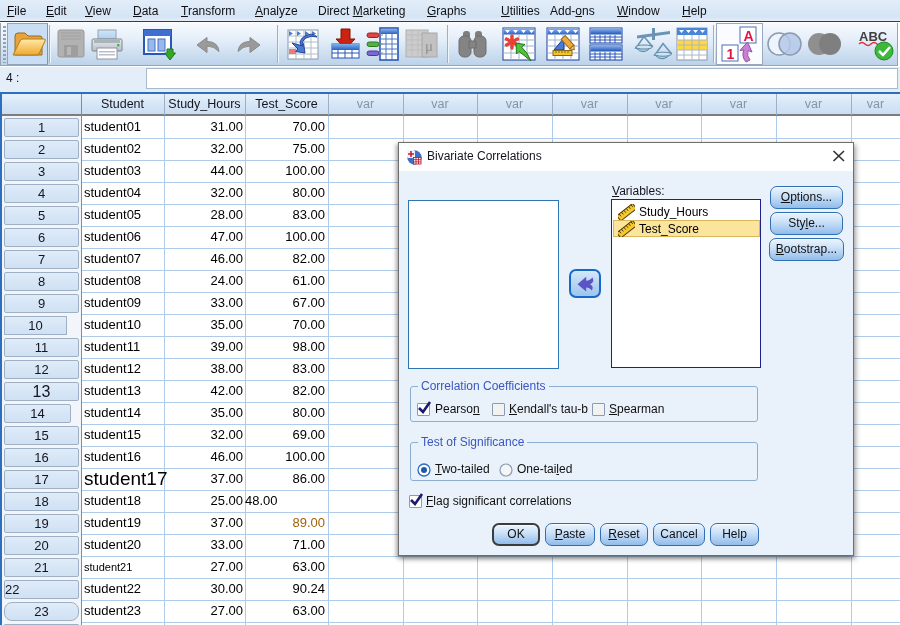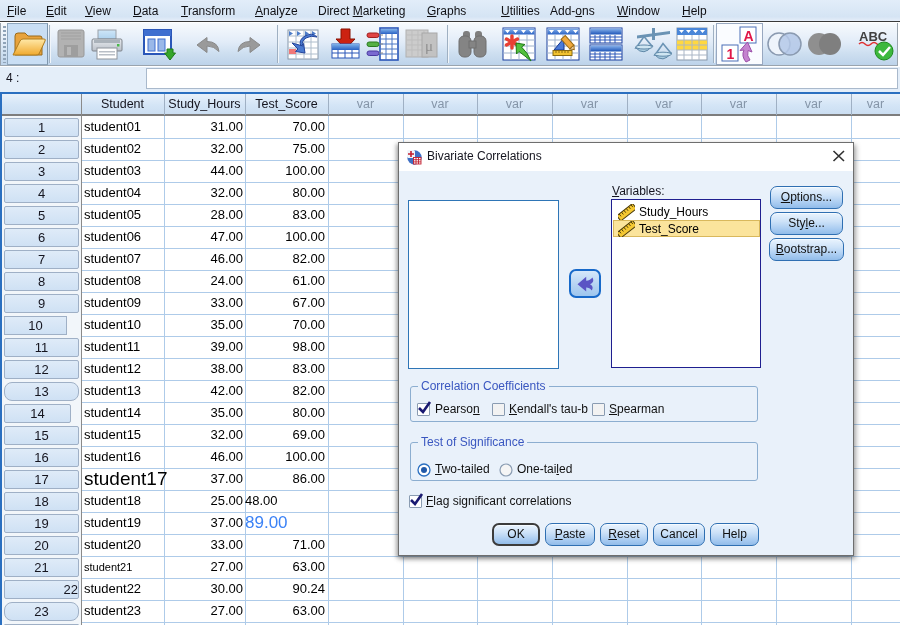--- a/index.html
+++ b/index.html
@@ -269,30 +269,30 @@
 <div class="abs" style="left:4px;top:161.5px;width:75px;height:19px;background:linear-gradient(180deg,#dfebf8,#cfe1f4);border:1px solid #9fb0c6;border-radius:2px;text-align:center;font-size:13px;line-height:17px;color:#15151f">3</div>
 <div class="abs" style="left:4px;top:183.5px;width:75px;height:19px;background:linear-gradient(180deg,#dfebf8,#cfe1f4);border:1px solid #9fb0c6;border-radius:2px;text-align:center;font-size:13px;line-height:17px;color:#15151f">4</div>
 <div class="abs" style="left:4px;top:205.5px;width:75px;height:19px;background:linear-gradient(180deg,#dfebf8,#cfe1f4);border:1px solid #9fb0c6;border-radius:2px;text-align:center;font-size:13px;line-height:17px;color:#15151f">5</div>
 <div class="abs" style="left:4px;top:227.5px;width:75px;height:19px;background:linear-gradient(180deg,#dfebf8,#cfe1f4);border:1px solid #9fb0c6;border-radius:2px;text-align:center;font-size:13px;line-height:17px;color:#15151f">6</div>
 <div class="abs" style="left:4px;top:249.5px;width:75px;height:19px;background:linear-gradient(180deg,#dfebf8,#cfe1f4);border:1px solid #9fb0c6;border-radius:2px;text-align:center;font-size:13px;line-height:17px;color:#15151f">7</div>
 <div class="abs" style="left:4px;top:271.5px;width:75px;height:19px;background:linear-gradient(180deg,#dfebf8,#cfe1f4);border:1px solid #9fb0c6;border-radius:2px;text-align:center;font-size:13px;line-height:17px;color:#15151f">8</div>
 <div class="abs" style="left:4px;top:293.5px;width:75px;height:19px;background:linear-gradient(180deg,#dfebf8,#cfe1f4);border:1px solid #9fb0c6;border-radius:2px;text-align:center;font-size:13px;line-height:17px;color:#15151f">9</div>
 <div class="abs" style="left:4px;top:315.5px;width:63px;height:19px;background:linear-gradient(180deg,#dfebf8,#cfe1f4);border:1px solid #9fb0c6;border-radius:0;text-align:center;font-size:13px;line-height:17px;color:#15151f">10</div>
 <div class="abs" style="left:4px;top:337.5px;width:75px;height:19px;background:linear-gradient(180deg,#dfebf8,#cfe1f4);border:1px solid #9fb0c6;border-radius:2px;text-align:center;font-size:13px;line-height:17px;color:#15151f">11</div>
 <div class="abs" style="left:4px;top:359.5px;width:75px;height:19px;background:linear-gradient(180deg,#dfebf8,#cfe1f4);border:1px solid #9fb0c6;border-radius:2px;text-align:center;font-size:13px;line-height:17px;color:#15151f">12</div>
-<div class="abs" style="left:4px;top:381.5px;width:75px;height:19px;background:linear-gradient(180deg,#dfebf8,#cfe1f4);border:1px solid #9fb0c6;border-radius:8px;text-align:center;font-size:13px;line-height:17px;color:#15151f">13</div>
+<div class="abs" style="left:4px;top:381.5px;width:75px;height:19px;background:linear-gradient(180deg,#dfebf8,#cfe1f4);border:1px solid #9fb0c6;border-radius:2px;text-align:center;font-size:16px;line-height:17px;color:#15151f">13</div>
 <div class="abs" style="left:4px;top:403.5px;width:67px;height:19px;background:linear-gradient(180deg,#dfebf8,#cfe1f4);border:1px solid #9fb0c6;border-radius:2px;text-align:center;font-size:13px;line-height:17px;color:#15151f">14</div>
 <div class="abs" style="left:4px;top:425.5px;width:75px;height:19px;background:linear-gradient(180deg,#dfebf8,#cfe1f4);border:1px solid #9fb0c6;border-radius:2px;text-align:center;font-size:13px;line-height:17px;color:#15151f">15</div>
 <div class="abs" style="left:4px;top:447.5px;width:75px;height:19px;background:linear-gradient(180deg,#dfebf8,#cfe1f4);border:1px solid #9fb0c6;border-radius:2px;text-align:center;font-size:13px;line-height:17px;color:#15151f">16</div>
 <div class="abs" style="left:4px;top:469.5px;width:75px;height:19px;background:linear-gradient(180deg,#dfebf8,#cfe1f4);border:1px solid #9fb0c6;border-radius:2px;text-align:center;font-size:13px;line-height:17px;color:#15151f">17</div>
 <div class="abs" style="left:4px;top:491.5px;width:75px;height:19px;background:linear-gradient(180deg,#dfebf8,#cfe1f4);border:1px solid #9fb0c6;border-radius:2px;text-align:center;font-size:13px;line-height:17px;color:#15151f">18</div>
 <div class="abs" style="left:4px;top:513.5px;width:75px;height:19px;background:linear-gradient(180deg,#dfebf8,#cfe1f4);border:1px solid #9fb0c6;border-radius:2px;text-align:center;font-size:13px;line-height:17px;color:#15151f">19</div>
 <div class="abs" style="left:4px;top:535.5px;width:75px;height:19px;background:linear-gradient(180deg,#dfebf8,#cfe1f4);border:1px solid #9fb0c6;border-radius:2px;text-align:center;font-size:13px;line-height:17px;color:#15151f">20</div>
 <div class="abs" style="left:4px;top:557.5px;width:75px;height:19px;background:linear-gradient(180deg,#dfebf8,#cfe1f4);border:1px solid #9fb0c6;border-radius:2px;text-align:center;font-size:13px;line-height:17px;color:#15151f">21</div>
-<div class="abs" style="left:4px;top:579.5px;width:75px;height:19px;background:linear-gradient(180deg,#dfebf8,#cfe1f4);border:1px solid #9fb0c6;border-radius:2px;text-align:right;font-size:13px;line-height:17px;color:#15151f">22</div>
+<div class="abs" style="left:4px;top:579.5px;width:75px;height:19px;background:linear-gradient(180deg,#dfebf8,#cfe1f4);border:1px solid #9fb0c6;border-radius:2px;text-align:left;font-size:13px;line-height:17px;color:#15151f">22</div>
 <div class="abs" style="left:4px;top:601.5px;width:75px;height:19px;background:linear-gradient(180deg,#dfebf8,#cfe1f4);border:1px solid #9fb0c6;border-radius:8px;text-align:center;font-size:13px;line-height:17px;color:#15151f">23</div>
 <div class="abs" style="left:4px;top:623.5px;width:75px;height:1.5px;background:linear-gradient(180deg,#dfebf8,#cfe1f4);border:1px solid #9fb0c6;border-radius:2px;text-align:center;font-size:13px;line-height:-0.5px;color:#15151f"></div>
 <div class="abs" style="left:84px;top:120px;font-size:13px;line-height:14px;color:#000">student01</div>
 <div class="abs" style="left:164px;top:120px;width:79px;text-align:right;font-size:13px;line-height:14px;color:#000">31.00</div>
 <div class="abs" style="left:245px;top:120px;width:80px;text-align:right;font-size:13px;line-height:14px;color:#000">70.00</div>
 <div class="abs" style="left:84px;top:142px;font-size:13px;line-height:14px;color:#000">student02</div>
 <div class="abs" style="left:164px;top:142px;width:79px;text-align:right;font-size:13px;line-height:14px;color:#000">32.00</div>
 <div class="abs" style="left:245px;top:142px;width:80px;text-align:right;font-size:13px;line-height:14px;color:#000">75.00</div>
 <div class="abs" style="left:84px;top:164px;font-size:13px;line-height:14px;color:#000">student03</div>
 <div class="abs" style="left:164px;top:164px;width:79px;text-align:right;font-size:13px;line-height:14px;color:#000">44.00</div>
@@ -337,21 +337,21 @@
 <div class="abs" style="left:164px;top:450px;width:79px;text-align:right;font-size:13px;line-height:14px;color:#000">46.00</div>
 <div class="abs" style="left:245px;top:450px;width:80px;text-align:right;font-size:13px;line-height:14px;color:#000">100.00</div>
 <div class="abs" style="left:84px;top:472px;font-size:19px;line-height:14px;color:#000">student17</div>
 <div class="abs" style="left:164px;top:472px;width:79px;text-align:right;font-size:13px;line-height:14px;color:#000">37.00</div>
 <div class="abs" style="left:245px;top:472px;width:80px;text-align:right;font-size:13px;line-height:14px;color:#000">86.00</div>
 <div class="abs" style="left:84px;top:494px;font-size:13px;line-height:14px;color:#000">student18</div>
 <div class="abs" style="left:164px;top:494px;width:79px;text-align:right;font-size:13px;line-height:14px;color:#000">25.00</div>
 <div class="abs" style="left:245px;top:494px;width:80px;text-align:left;font-size:13px;line-height:14px;color:#000">48.00</div>
 <div class="abs" style="left:84px;top:516px;font-size:13px;line-height:14px;color:#000">student19</div>
 <div class="abs" style="left:164px;top:516px;width:79px;text-align:right;font-size:13px;line-height:14px;color:#000">37.00</div>
-<div class="abs" style="left:245px;top:516px;width:80px;font-size:17px;line-height:14px;color:#3b82f6">89.00</div>
+<div class="abs" style="left:245px;top:516px;width:80px;text-align:right;font-size:13px;line-height:14px;color:#a16207">89.00</div>
 <div class="abs" style="left:84px;top:538px;font-size:13px;line-height:14px;color:#000">student20</div>
 <div class="abs" style="left:164px;top:538px;width:79px;text-align:right;font-size:13px;line-height:14px;color:#000">33.00</div>
 <div class="abs" style="left:245px;top:538px;width:80px;text-align:right;font-size:13px;line-height:14px;color:#000">71.00</div>
 <div class="abs" style="left:84px;top:560px;font-size:11px;line-height:14px;color:#000">student21</div>
 <div class="abs" style="left:164px;top:560px;width:79px;text-align:right;font-size:13px;line-height:14px;color:#000">27.00</div>
 <div class="abs" style="left:245px;top:560px;width:80px;text-align:right;font-size:13px;line-height:14px;color:#000">63.00</div>
 <div class="abs" style="left:84px;top:582px;font-size:13px;line-height:14px;color:#000">student22</div>
 <div class="abs" style="left:164px;top:582px;width:79px;text-align:right;font-size:13px;line-height:14px;color:#000">30.00</div>
 <div class="abs" style="left:245px;top:582px;width:80px;text-align:right;font-size:13px;line-height:14px;color:#000">90.24</div>
 <div class="abs" style="left:84px;top:604px;font-size:13px;line-height:14px;color:#000">student23</div>

